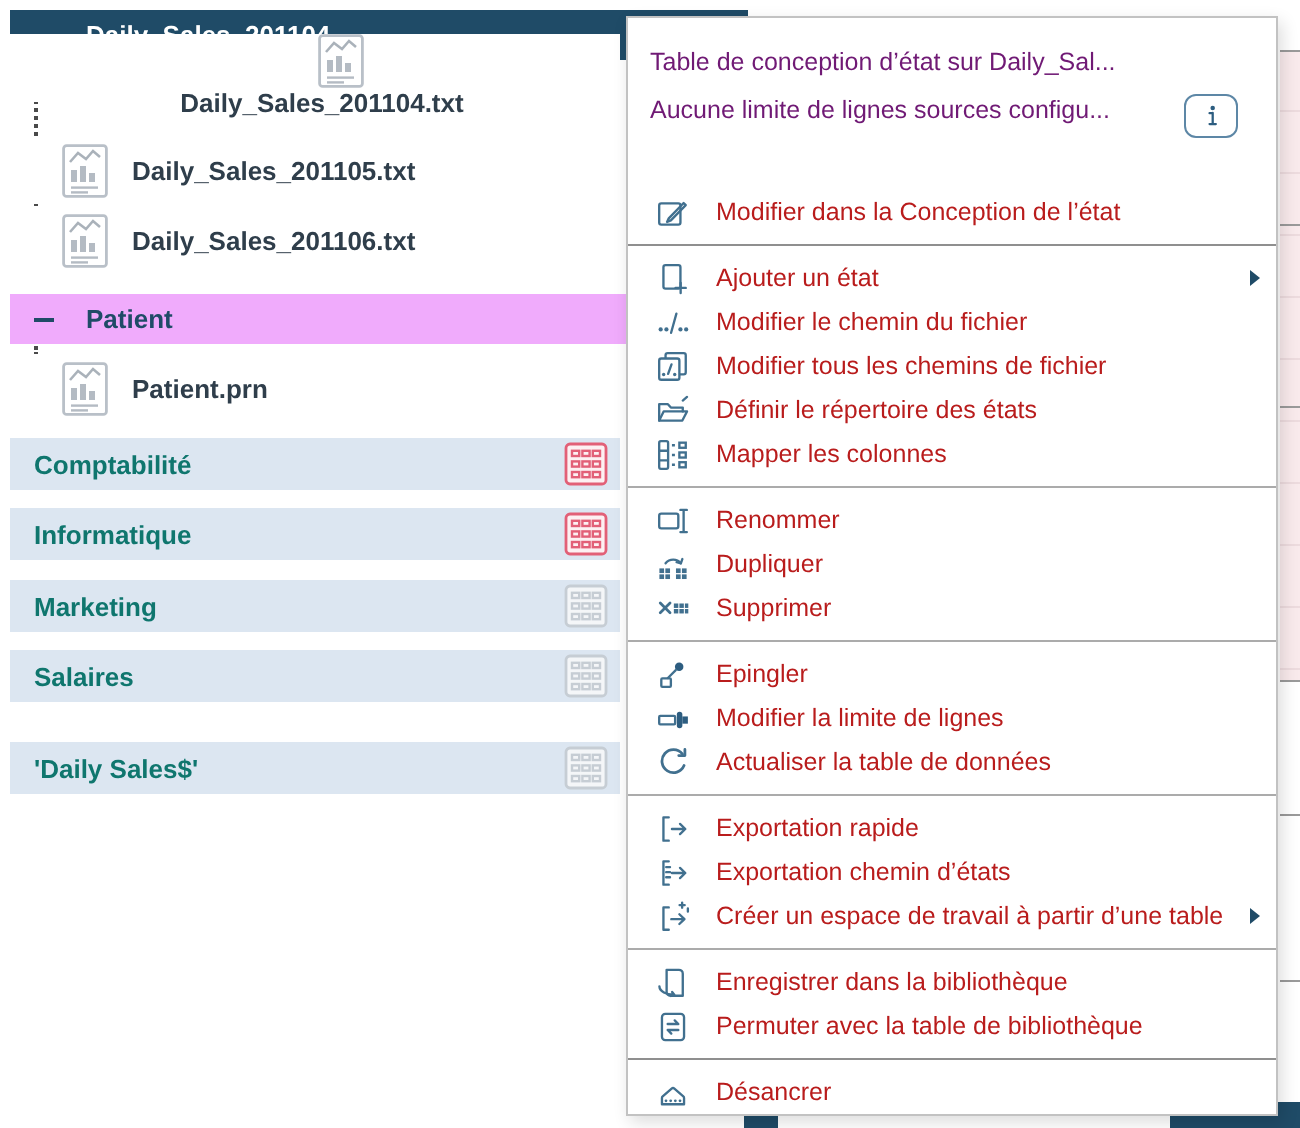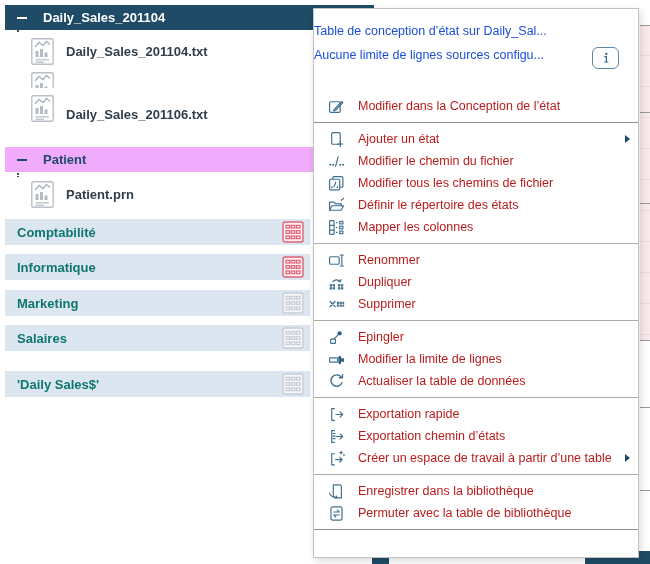--- a/index.html
+++ b/index.html
@@ -23,21 +23,21 @@
   .dotline-v{border-left:2px dotted #4a4a4a;width:0;}
   .dotline-h{border-top:2px dotted #4a4a4a;height:0;}
 
   .group-bar{left:5px;width:305px;height:26px;background:#dce6f1;display:flex;align-items:center;box-sizing:border-box;padding:0 6px 0 12px;}
   .group-bar .glabel{font-size:13px;font-weight:600;color:#0f766e;flex:1 1 auto;white-space:nowrap;}
   .group-bar .gicon{flex:0 0 auto;line-height:0;}
 
   
   .menu{left:313px;top:8px;width:326px;height:550px;background:#fff;border:1px solid #c2c2c2;
         box-sizing:border-box;box-shadow:2px 3px 8px rgba(0,0,0,.14);padding-top:12px;z-index:5;}
-  .menu-h1,.menu-h2{font-size:12.5px;color:#1d4ed8;line-height:20px;white-space:nowrap;}
+  .menu-h1,.menu-h2{margin-left:11px;font-size:12.5px;color:#701a75;line-height:20px;white-space:nowrap;}
   .menu-h2{margin-top:4px;}
   .info-btn{position:absolute;right:19px;top:38px;width:27px;height:22px;border:1.5px solid #5d87a6;border-radius:6px;
             display:flex;align-items:center;justify-content:center;background:#fff;box-sizing:border-box;}
   .menu-spacer{height:30px;}
   .mi{height:22px;display:flex;align-items:center;box-sizing:border-box;padding:0 8px 0 14px;cursor:default;}
   .mi .mic{width:17px;height:17px;flex:0 0 auto;line-height:0;display:flex;align-items:center;justify-content:center;}
   .mi .mil{margin-left:13px;font-size:12.5px;color:#b91c1c;flex:1 1 auto;white-space:nowrap;overflow:hidden;}
   .mi .subarrow{width:0;height:0;border-top:4px solid transparent;border-bottom:4px solid transparent;border-left:5px solid #1f4b67;flex:0 0 auto;}
   .msep{height:1px;background:#ababab;margin:5px 0;}
   .msep.dark{background:#8f8f8f;}
@@ -71,21 +71,21 @@
     </svg>
   </span>
   <span class="caret"></span>
 </div>
 
 <div class="abs dotline-v" style="left:17px;top:30px;height:90px;"></div>
 <div class="abs dotline-h" style="left:19px;top:48px;width:9px;"></div>
 <div class="abs dotline-h" style="left:19px;top:83px;width:9px;"></div>
 <div class="abs dotline-h" style="left:19px;top:118px;width:9px;"></div>
 
-<div class="abs tree-child" style="top:34px;">
+<div class="abs tree-child" style="top:17px;flex-direction:column;">
   <span class="cicon">
     <svg width="23" height="27" viewBox="0 0 23 27">
       <rect x="0.8" y="0.8" width="21.4" height="25.4" rx="1.5" fill="#fff" stroke="#b9c0c8" stroke-width="1.4"></rect>
       <polyline points="4,9 8,4.5 12,7.5 15.5,3.5 19,6.5" fill="none" stroke="#aab2ba" stroke-width="1.3"></polyline>
       <rect x="4.5" y="13" width="3" height="6" fill="#b4bbc3"></rect>
         <rect x="9" y="11" width="3" height="8" fill="#b4bbc3"></rect>
         <rect x="13.5" y="14.5" width="3" height="4.5" fill="#b4bbc3"></rect>
       <line x1="4.5" y1="21.8" x2="18" y2="21.8" stroke="#b4bbc3" stroke-width="1.2"></line>
       <line x1="4.5" y1="24.2" x2="13" y2="24.2" stroke="#b4bbc3" stroke-width="1.2"></line>
     </svg>
@@ -97,22 +97,23 @@
     <svg width="23" height="27" viewBox="0 0 23 27">
       <rect x="0.8" y="0.8" width="21.4" height="25.4" rx="1.5" fill="#fff" stroke="#b9c0c8" stroke-width="1.4"></rect>
       <polyline points="4,9 8,4.5 12,7.5 15.5,3.5 19,6.5" fill="none" stroke="#aab2ba" stroke-width="1.3"></polyline>
       <rect x="4.5" y="13" width="3" height="6" fill="#b4bbc3"></rect>
         <rect x="9" y="11" width="3" height="8" fill="#b4bbc3"></rect>
         <rect x="13.5" y="14.5" width="3" height="4.5" fill="#b4bbc3"></rect>
       <line x1="4.5" y1="21.8" x2="18" y2="21.8" stroke="#b4bbc3" stroke-width="1.2"></line>
       <line x1="4.5" y1="24.2" x2="13" y2="24.2" stroke="#b4bbc3" stroke-width="1.2"></line>
     </svg>
   </span>
-</div>
-<div class="abs tree-child" style="top:88px;align-items:flex-end;">
+  <span class="clabel">Daily_Sales_201105.txt</span>
+</div>
+<div class="abs tree-child" style="top:103px;">
   <span class="cicon">
     <svg width="23" height="27" viewBox="0 0 23 27">
       <rect x="0.8" y="0.8" width="21.4" height="25.4" rx="1.5" fill="#fff" stroke="#b9c0c8" stroke-width="1.4"></rect>
       <polyline points="4,9 8,4.5 12,7.5 15.5,3.5 19,6.5" fill="none" stroke="#aab2ba" stroke-width="1.3"></polyline>
       <rect x="4.5" y="13" width="3" height="6" fill="#b4bbc3"></rect>
         <rect x="9" y="11" width="3" height="8" fill="#b4bbc3"></rect>
         <rect x="13.5" y="14.5" width="3" height="4.5" fill="#b4bbc3"></rect>
       <line x1="4.5" y1="21.8" x2="18" y2="21.8" stroke="#b4bbc3" stroke-width="1.2"></line>
       <line x1="4.5" y1="24.2" x2="13" y2="24.2" stroke="#b4bbc3" stroke-width="1.2"></line>
     </svg>
@@ -485,13 +486,27 @@
     <span class="mic">
       <svg width="17" height="17" viewBox="0 0 16 16" fill="none" stroke="#41708f" stroke-width="1.1" stroke-linecap="round" stroke-linejoin="round">
         <rect x="2.8" y="1.8" width="10.4" height="12.4" rx="1.6"></rect>
         <path d="M5.5 6.6 h5 l-1.7-1.7 M10.5 9.4 h-5 l1.7 1.7"></path>
       </svg>
     </span>
     <span class="mil">Permuter avec la table de bibliothèque</span>
   </div>
   <div class="msep dark"></div>
 
+  <div class="mi">
+    <span class="mic">
+      <svg width="17" height="17" viewBox="0 0 16 16" fill="none" stroke="#41708f" stroke-width="1.1" stroke-linecap="round" stroke-linejoin="round">
+        <path d="M2.8 13.3 v-3 a1 1 0 0 1 .35-.76 l4.2-3.6 a1 1 0 0 1 1.3 0 l4.2 3.6 a1 1 0 0 1 .35.76 v3 z"></path>
+        <g fill="#41708f" stroke="none">
+          <circle cx="4.7" cy="11.7" r=".65"></circle>
+            <circle cx="6.9" cy="11.7" r=".65"></circle>
+            <circle cx="9.1" cy="11.7" r=".65"></circle>
+            <circle cx="11.3" cy="11.7" r=".65"></circle>
+        </g>
+      </svg>
+    </span>
+    <span class="mil">Désancrer</span>
+  </div>
 </div>
 
 </body></html>

